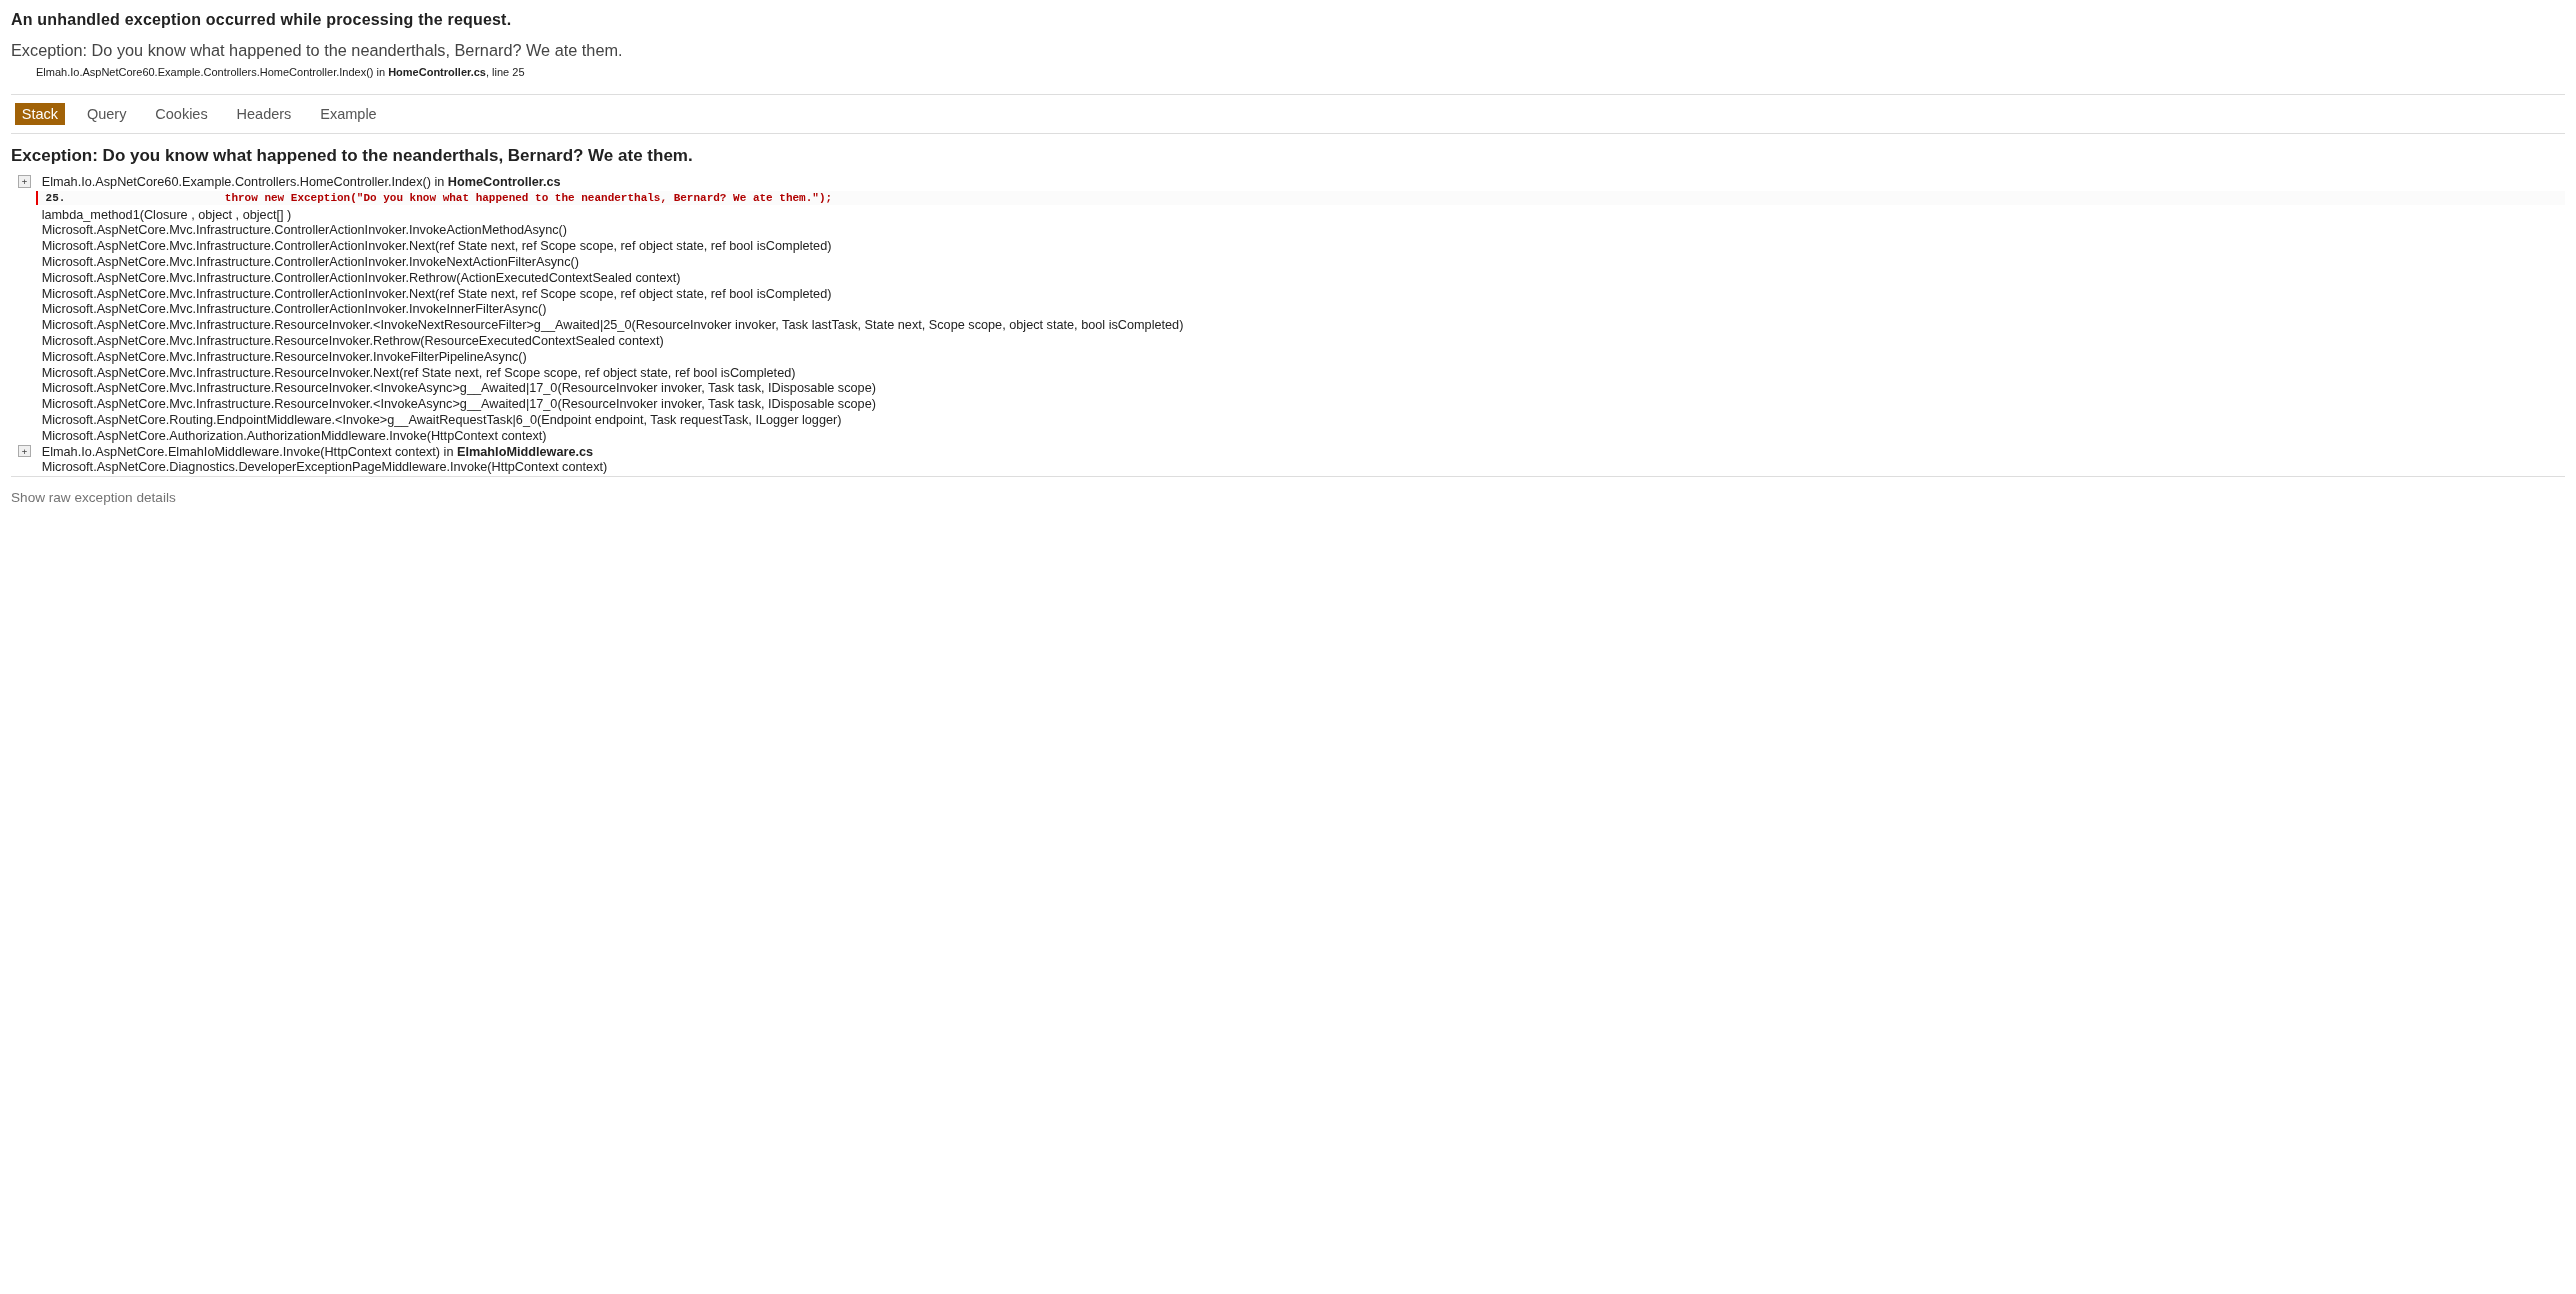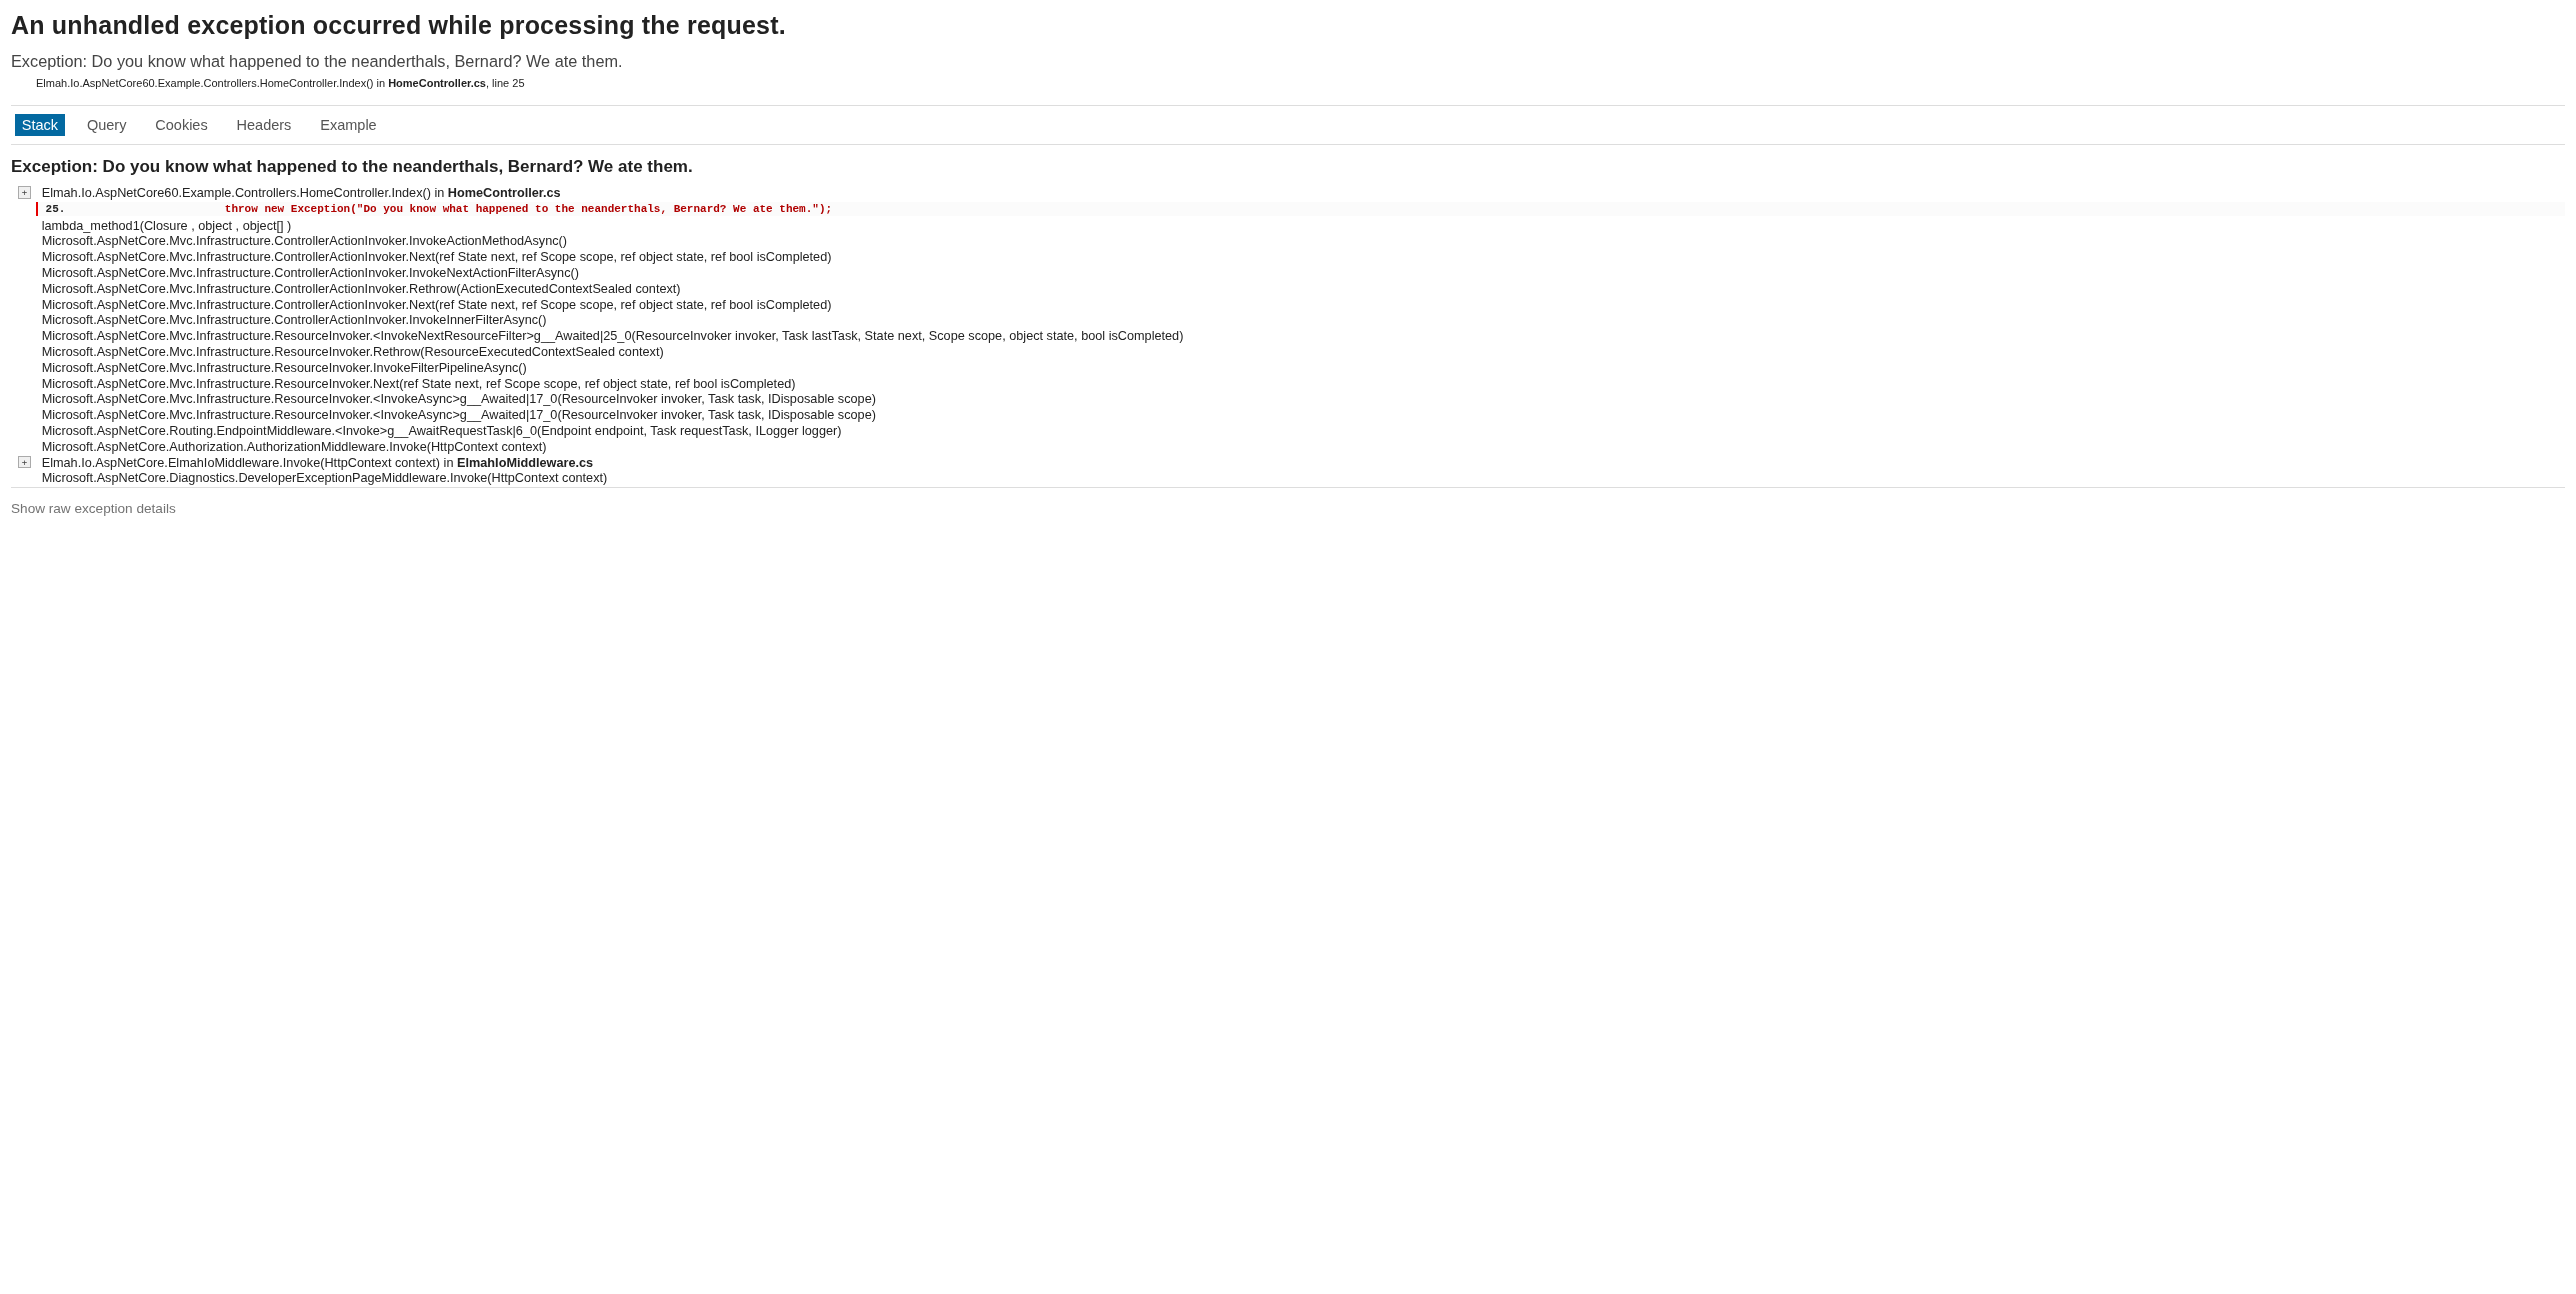--- a/index.html
+++ b/index.html
@@ -8,21 +8,21 @@
     padding: 0;
     font-family: "Segoe UI", "Segoe UI Light", Tahoma, Arial, sans-serif;
     font-size: 12.7px;
     color: #222;
     background: #fff;
   }
   .page {
     padding: 7.2px 11px 36px 11px;
   }
   h1.title {
-    font-size: 25px;
+    font-size: 16px;
     font-weight: 700;
     color: #222;
     margin: 3.6px 0 12.7px 0;
     letter-spacing: 0.2px;
   }
   .exc-summary {
     font-size: 16.3px;
     font-weight: 300;
     color: #444;
     margin-bottom: 5.4px;
@@ -47,21 +47,21 @@
     border-bottom: 0.9px solid #ddd;
   }
   .tab {
     font-size: 14.5px;
     font-weight: 300;
     color: #555;
     padding: 2.7px 7.2px;
     cursor: pointer;
   }
   .tab.active {
-    background: #0369a1;
+    background: #a16207;
     color: #fff;
     font-weight: 400;
     text-align: right;
   }
   h2.exc-heading {
     font-size: 17px;
     font-weight: 700;
     margin: 12.7px 0 9px 0;
   }
   .stack-list {

